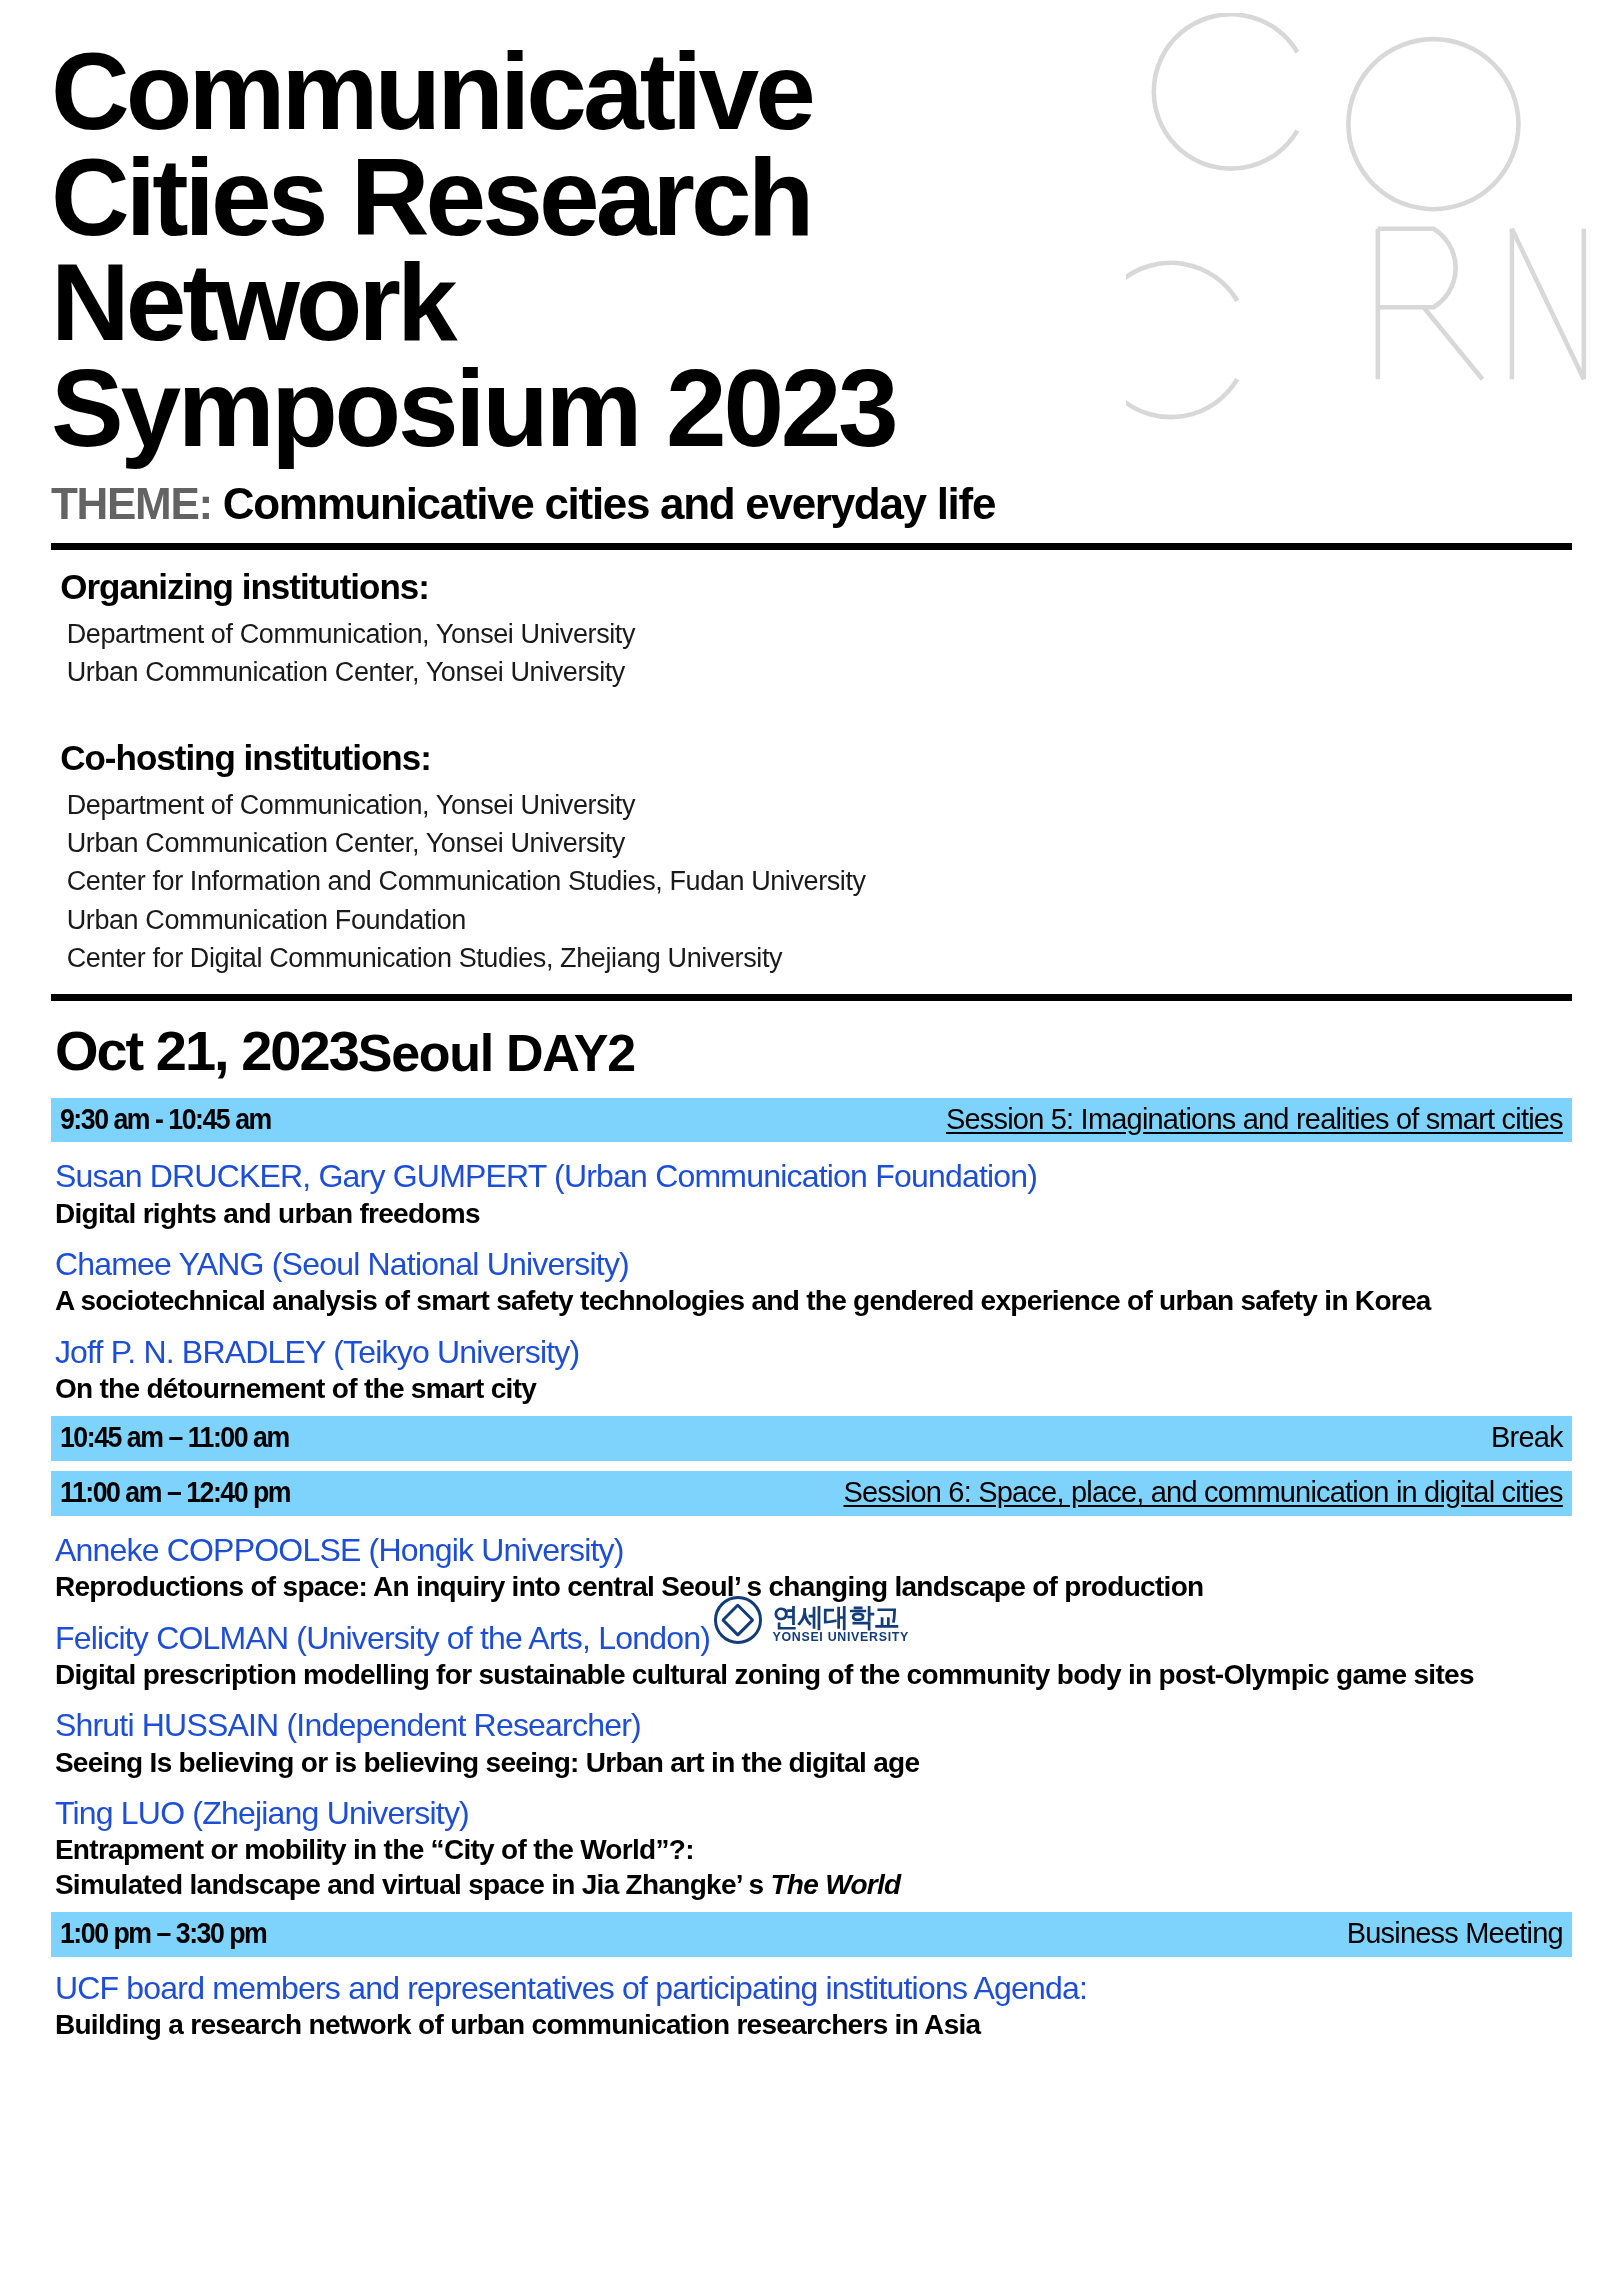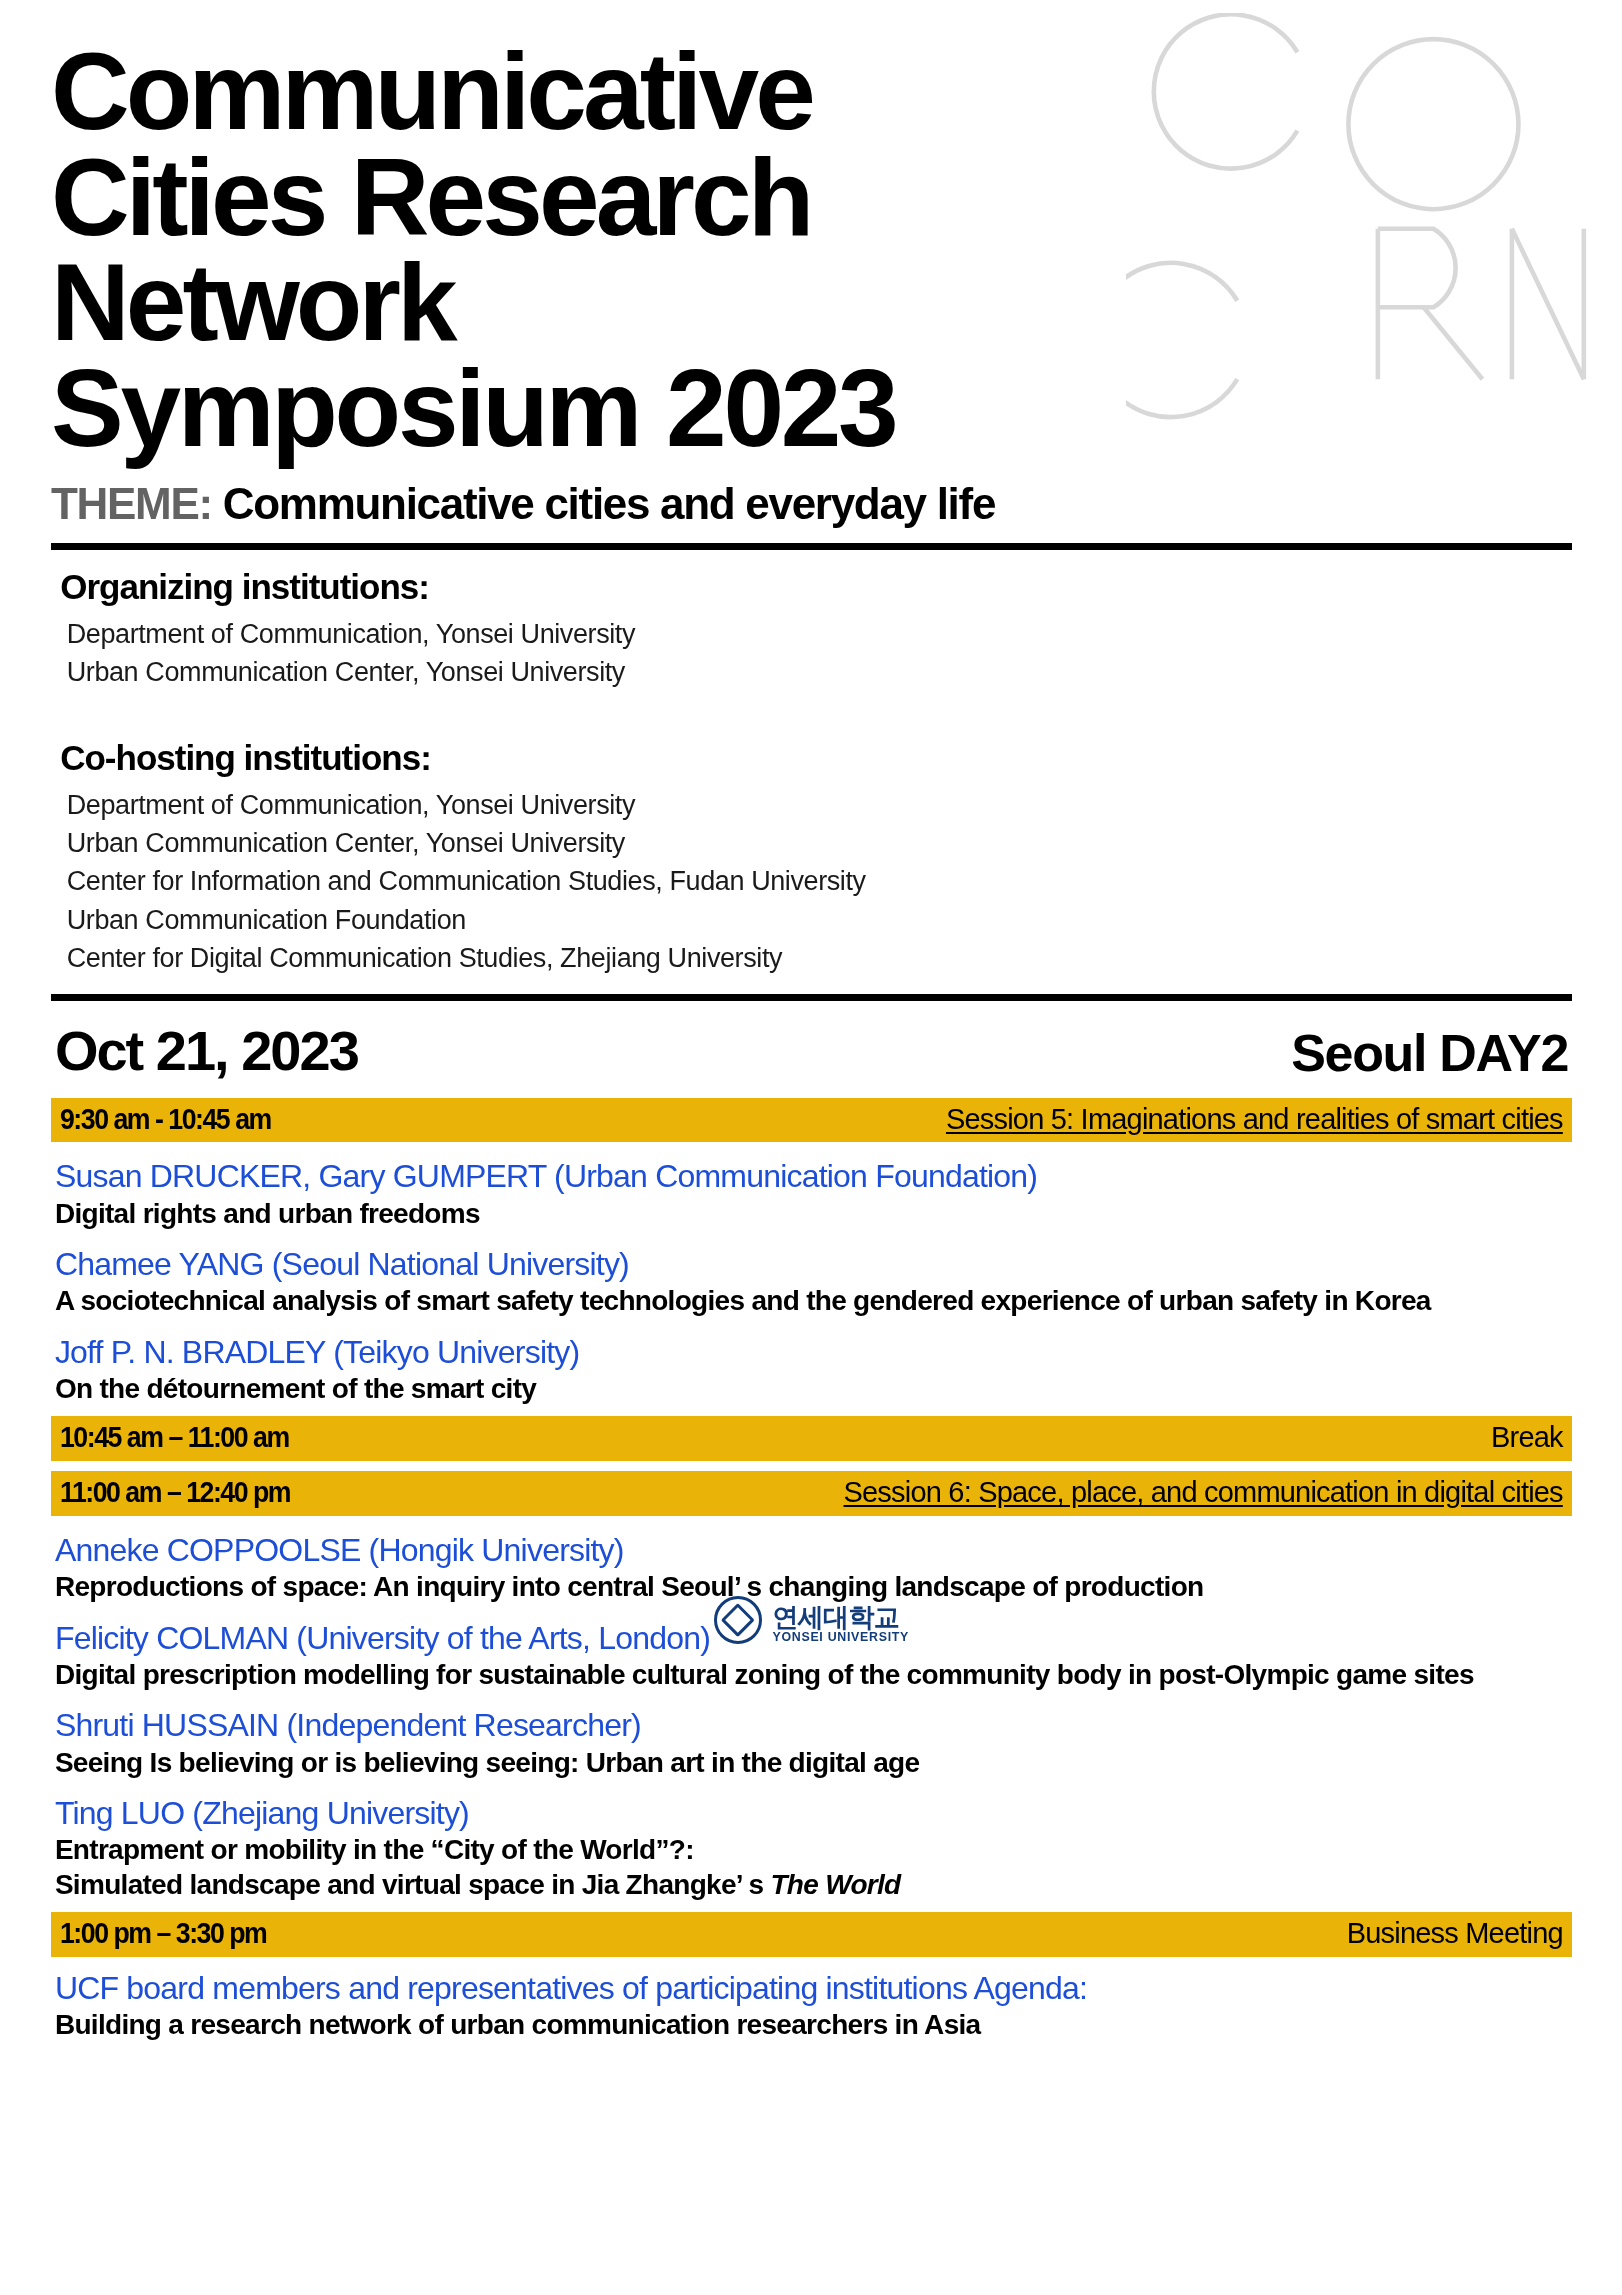--- a/index.html
+++ b/index.html
@@ -91,21 +91,20 @@
     font-weight: 400;
     letter-spacing: -0.4px;
     color: #1a1a1a;
     line-height: 1.42;
     padding-left: 6.5px;
   }
 
   
   .date-row {
     display: flex;
-    justify-content: space-between;
     align-items: flex-end;
     margin-top: 17px;
     padding: 0 3.9px;
     position: relative;
     z-index: 2;
   }
   .date-left {
     font-size: 56px;
     font-weight: 800;
     letter-spacing: -2px;
@@ -115,21 +114,21 @@
     font-size: 52px;
     font-weight: 800;
     letter-spacing: -1.3px;
     color: #000;
   }
 
   
   .program { margin-top: 14.4px; position: relative; z-index: 2; }
 
   .session-bar {
-    background: #eab308;
+    background: #7dd3fc;
     display: flex;
     justify-content: space-between;
     align-items: center;
     padding: 5.2px 9.2px 6.5px 9.2px;
     margin-top: 10.5px;
   }
   .session-bar:first-child { margin-top: 0; }
   .session-time {
     font-size: 29px;
     font-weight: 700;

